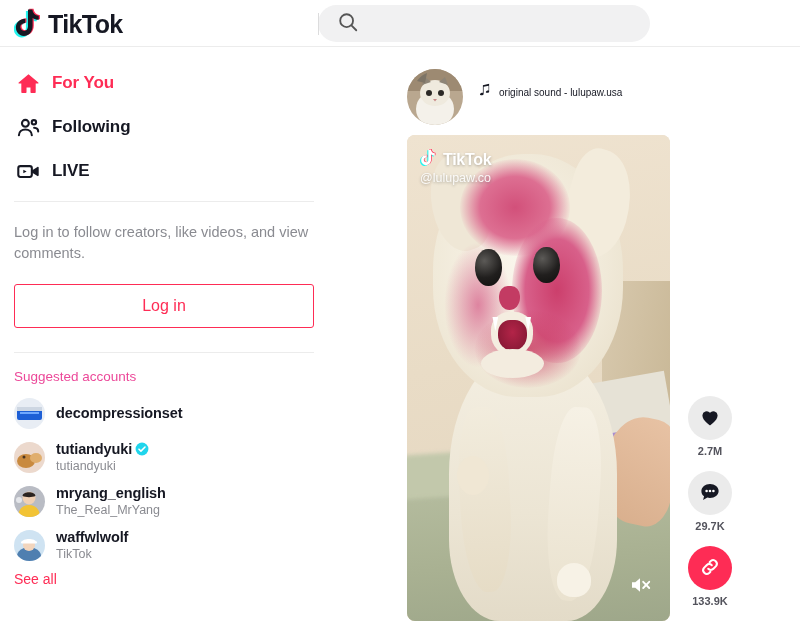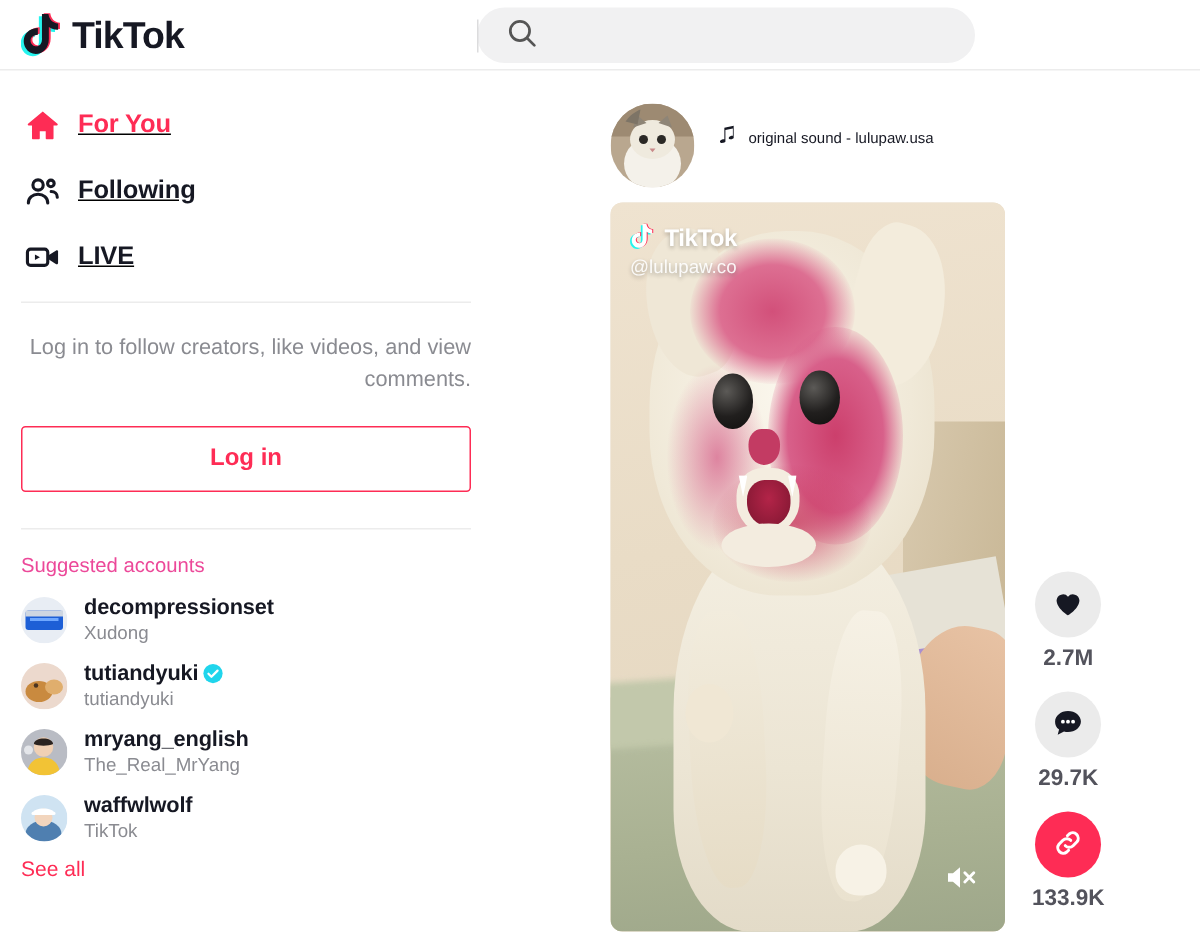--- a/index.html
+++ b/index.html
@@ -61,44 +61,42 @@
     width: 356px; flex: none;
     padding: 18px 0 0 14px;
     overflow: hidden;
   }
   .nav-item {
     display: flex; align-items: center;
     gap: 10px;
     height: 36px;
     margin-bottom: 8px;
     cursor: pointer;
-    text-decoration: underline;
   }
   .nav-icon { width: 28px; height: 28px; display: flex; align-items: center; justify-content: center; flex: none; }
   .nav-label { font-size: 17px; font-weight: 700; color: #161823; letter-spacing: -0.1px; }
   .nav-item.active .nav-label { color: #fe2c55; }
 
   .divider { height: 1px; background: #ececec; width: 300px; margin: 12px 0 0 0; }
 
   .login-note {
     width: 300px;
     font-size: 14.5px; line-height: 1.45;
     color: #8a8b91;
     margin-top: 20px;
-    text-align: right;
   }
   .login-btn {
     width: 300px; height: 44px;
     margin-top: 20px;
     background: #fff;
     border: 1px solid #fe2c55;
     border-radius: 3px;
     color: #fe2c55;
     font-family: "Liberation Sans", sans-serif;
-    font-size: 16px; font-weight: 700;
+    font-size: 16px; font-weight: 400;
     cursor: pointer;
   }
   .divider2 { height: 1px; background: #ececec; width: 300px; margin-top: 24px; }
 
   .section-title {
     font-size: 13.5px; color: #ec4899;
     margin-top: 16px; margin-bottom: 9px;
   }
   .acct {
     display: flex; align-items: center;
@@ -297,21 +295,21 @@
   .actions { display: flex; flex-direction: column; align-items: center; gap: 4px; padding-bottom: 4px; }
   .action { display: flex; flex-direction: column; align-items: center; }
   .action-btn {
     width: 44px; height: 44px; border-radius: 50%;
     background: #ebebeb;
     display: flex; align-items: center; justify-content: center;
     cursor: pointer; border: none;
   }
   .action-btn.share { background: #fe2c55; }
   .action-count {
-    font-size: 15px; font-weight: 700; color: #53535c;
+    font-size: 11px; font-weight: 700; color: #53535c;
     margin-top: 5px; margin-bottom: 10px;
   }
 </style>
 </head>
 <body>
 
 <div class="header">
   <div class="logo-wrap">
     <span class="logo-note">
       <svg viewBox="0 0 32 34" width="30" height="32">
@@ -388,21 +386,20 @@
           <rect width="31" height="31" fill="#e8edf4"></rect>
           <rect x="3" y="9" width="25" height="13" rx="2" fill="#1d5fd6"></rect>
           <rect x="3" y="9" width="25" height="4" fill="#cdd6e2"></rect>
           <rect x="6" y="14" width="19" height="2" fill="#6fa8ff"></rect>
         </svg>
       </span>
       <span class="acct-txt">
         <span class="acct-name">
           <span>decompressionset</span>
         </span>
-        <span class="acct-sub">Xudong</span>
       </span>
     </div>
 
     <div class="acct">
       <span class="avatar">
         <svg width="31" height="31" viewBox="0 0 31 31">
           <rect width="31" height="31" fill="#ecd9cd"></rect>
           <ellipse cx="12" cy="19" rx="9" ry="7" fill="#c98a3f"></ellipse>
           <ellipse cx="22" cy="16" rx="6" ry="5" fill="#e0ae6d"></ellipse>
           <circle cx="10" cy="15" r="1.5" fill="#4a3422"></circle>

